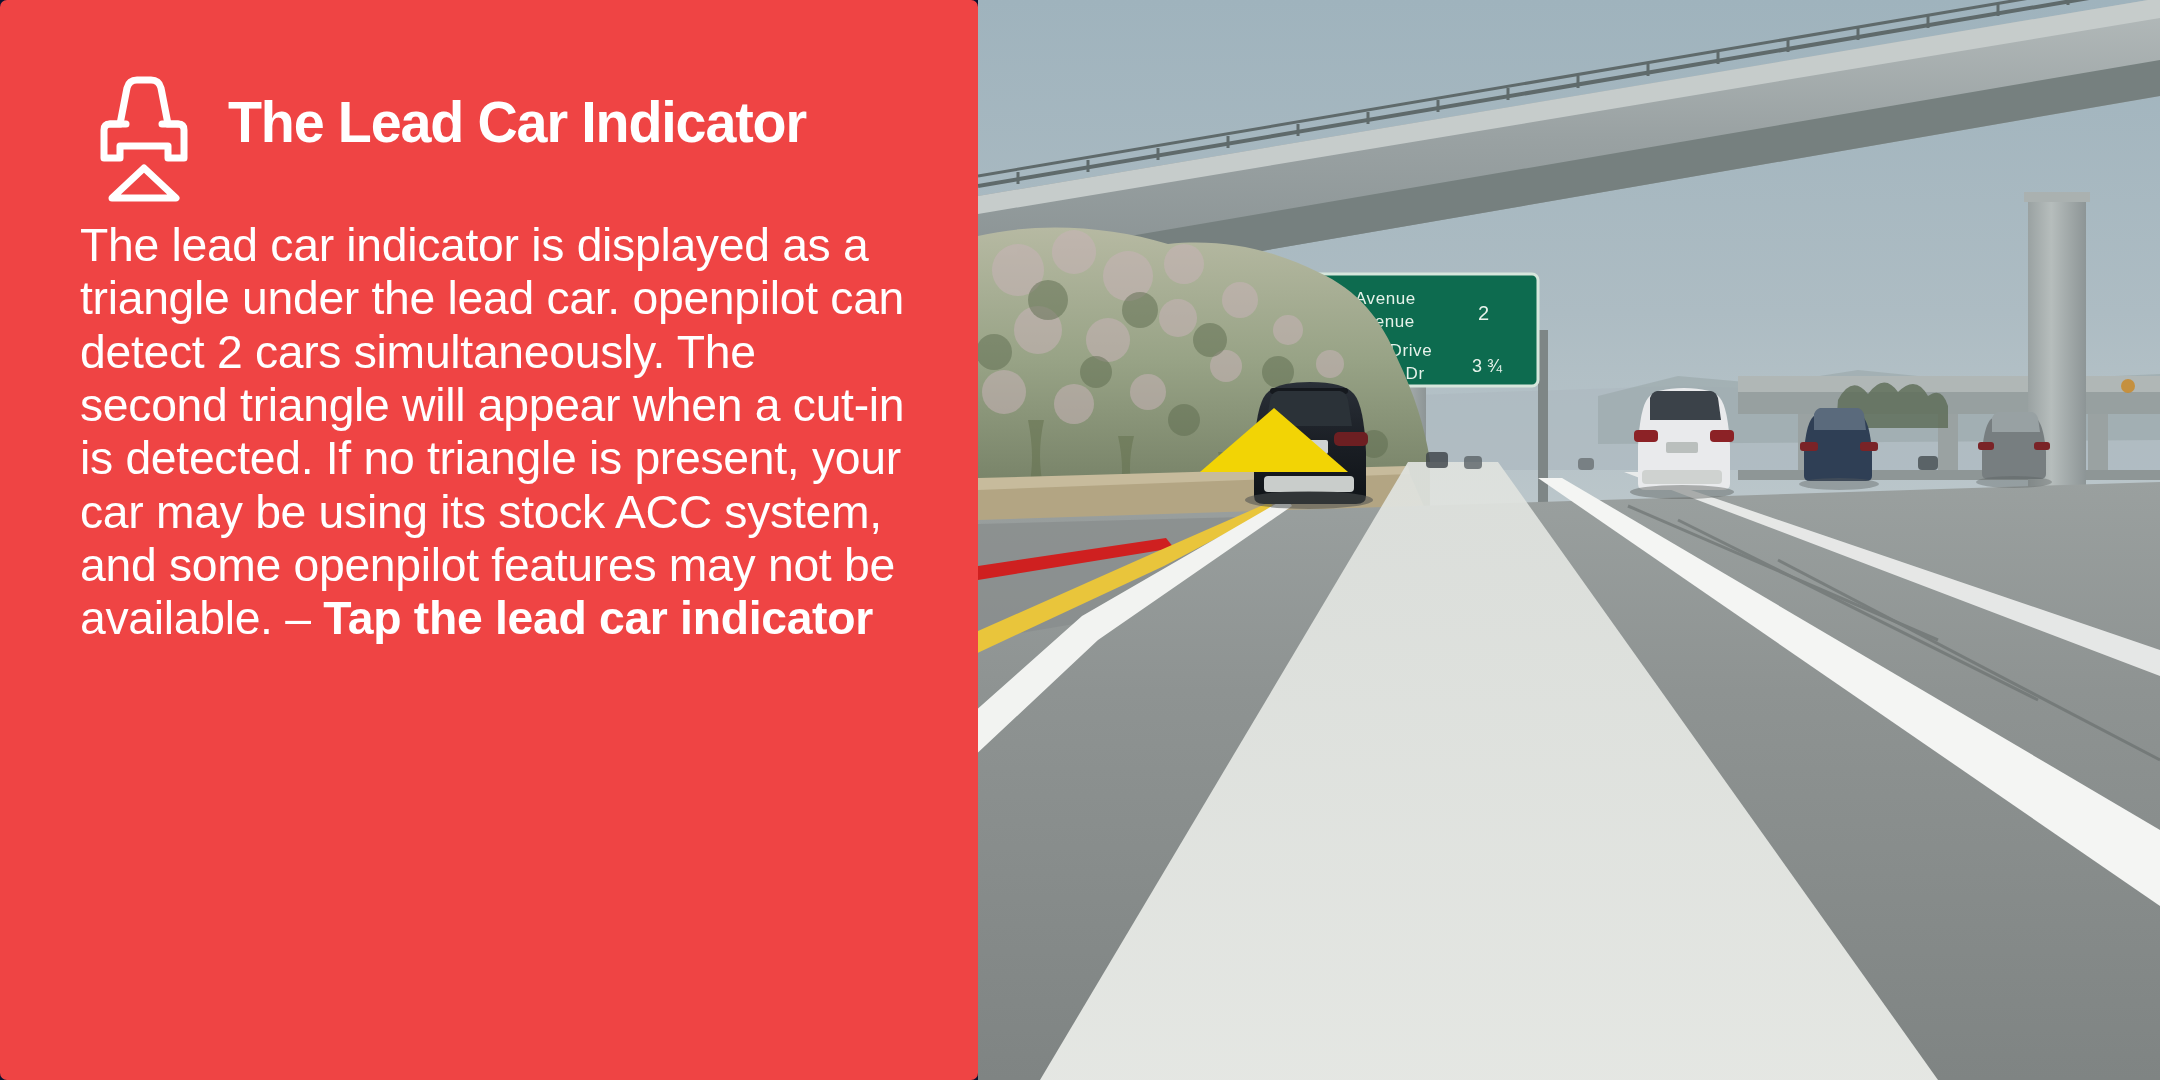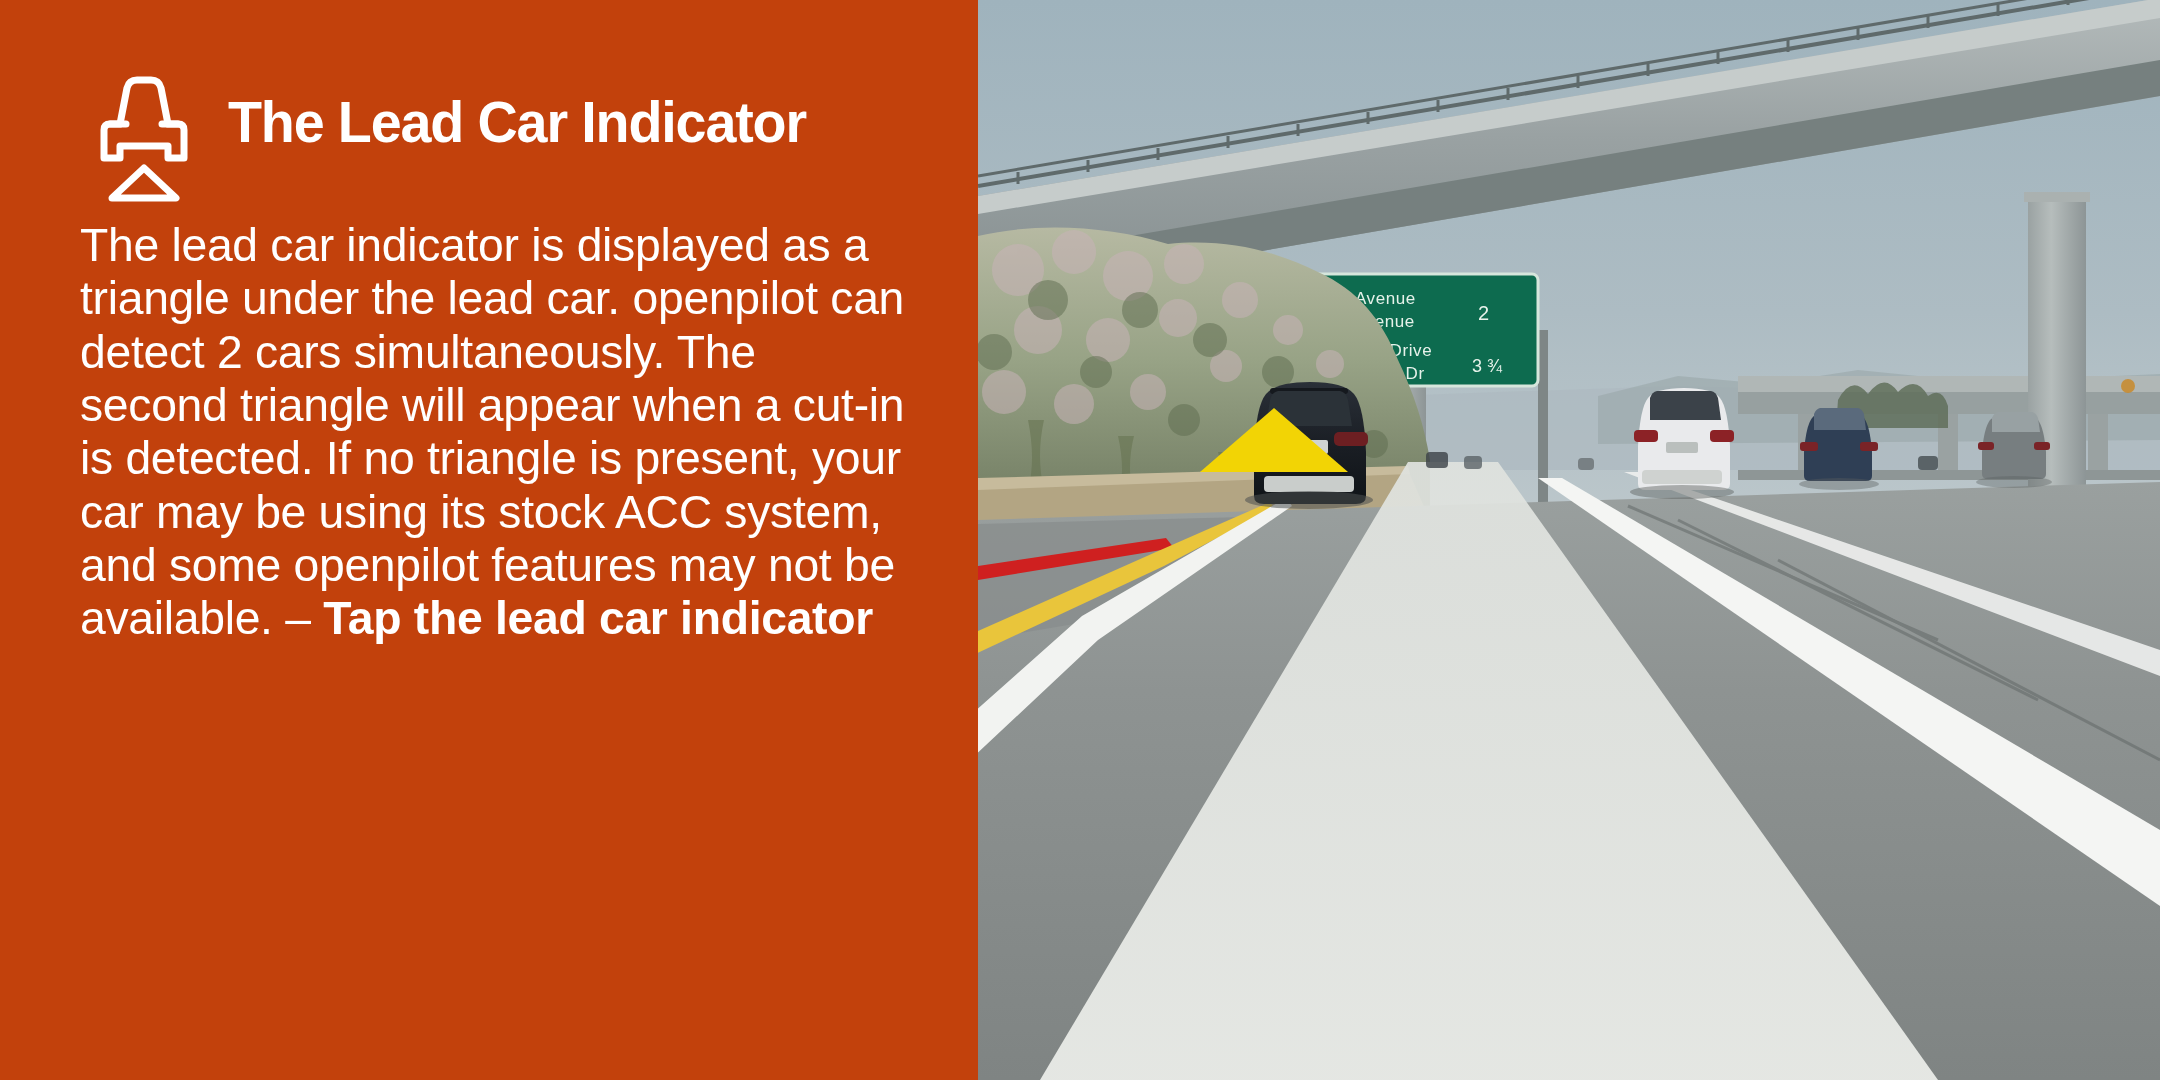--- a/index.html
+++ b/index.html
@@ -52,21 +52,21 @@
   .lead-triangle{
     position:absolute;left:0;top:0;width:1182px;height:1080px;
     pointer-events:none;
   }
 </style>
 </head>
 <body>
 
 <div class="stage">
 
-  <div class="left-panel" style="background: #c2410c;">
+  <div class="left-panel" style="background: #ef4444; border-radius: 7px;">
 
     <div class="icon-block">
       <svg viewBox="0 0 96 132" xmlns="http://www.w3.org/2000/svg" fill="none" stroke="#ffffff" stroke-width="7" stroke-linejoin="round" stroke-linecap="round">
 
         <path d="M14 52
                  L24 52
                  L31 16
                  Q33 8 41 8
                  L55 8
                  Q63 8 65 16

